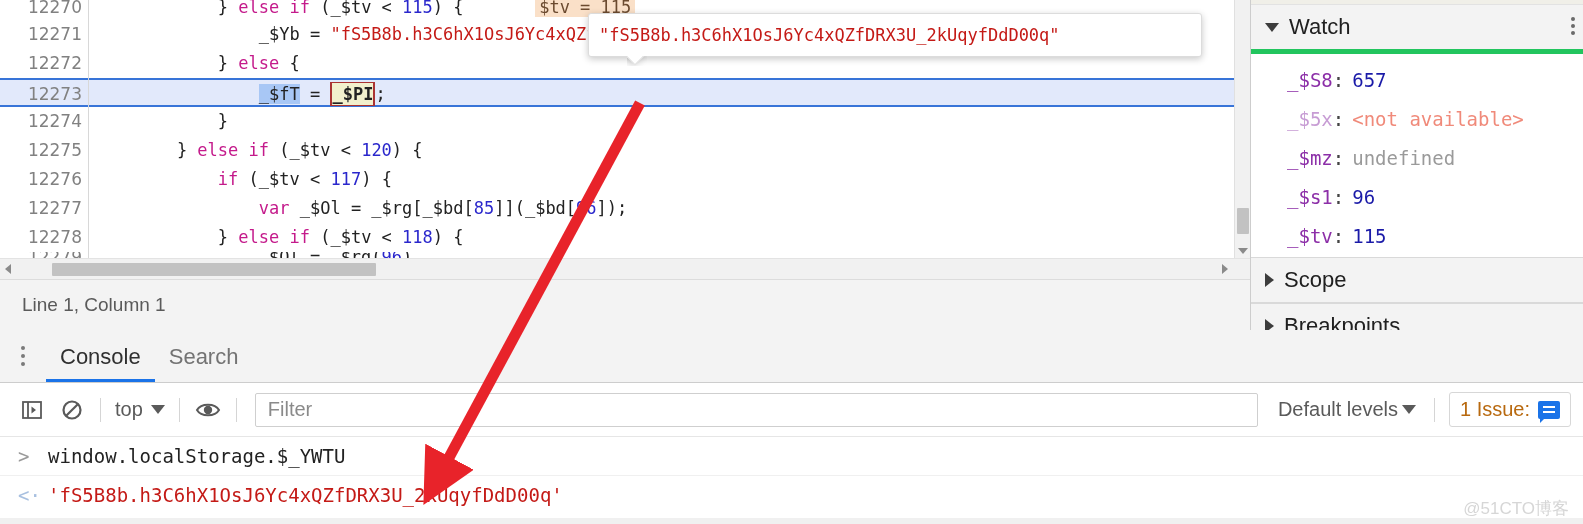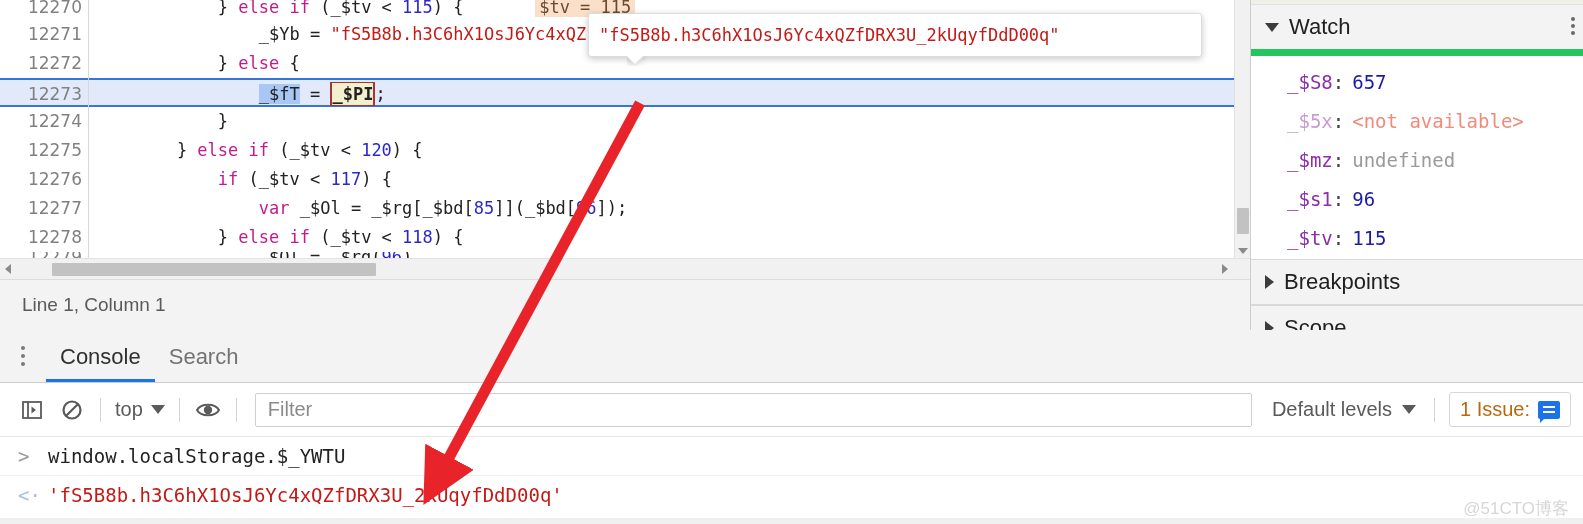--- a/index.html
+++ b/index.html
@@ -213,21 +213,21 @@
   .filter-input {
     flex: 1; height: 34px; margin: 0 10px;
     border: 1px solid #cfcfcf; border-radius: 2px;
     background: #fff; font-size: 20px; color: #8a8a8a;
     padding: 0 12px; box-sizing: border-box;
     font-family: "Liberation Sans", sans-serif;
     outline: none;
   }
   .filter-input::placeholder { color: #8a8a8a; opacity: 1; }
   .levels {
-    display: flex; align-items: center; gap: 10px;
+    display: flex; align-items: center; gap: 4px;
     font-size: 20px; color: #5a5a5a; padding: 0 10px; cursor: pointer;
   }
   .issues-btn {
     display: flex; align-items: center; gap: 8px;
     border: 1px solid #d7d7d7; border-radius: 3px;
     padding: 5px 10px; margin-left: 6px; cursor: pointer;
     font-size: 20px; color: #b8690f;
   }
   .issue-badge {
     width: 22px; height: 18px; background: #1a73e8;
@@ -267,21 +267,21 @@
   .sidebar {
     position: absolute; left: 1250px; top: 0;
     width: 333px; height: 330px;
     background: #ffffff;
     border-left: 1px solid #cdcdcd;
     box-sizing: border-box;
   }
   .sb-topstrip { height: 4px; background: #f0efe8; border-bottom: 1px solid #e2e2e2; }
   .sb-header {
     height: 44px; background: #f3f3f3;
-    border-bottom: 7px solid #22c55e;
+    border-bottom: 5px solid #22c55e;
     display: flex; align-items: center; padding-left: 14px;
     position: relative; cursor: pointer;
   }
   .tri-down {
     width: 0; height: 0; margin-right: 10px;
     border-left: 7px solid transparent; border-right: 7px solid transparent;
     border-top: 9px solid #3c3c3c;
   }
   .tri-right {
     width: 0; height: 0; margin-right: 10px;
@@ -400,26 +400,26 @@
         </div>
         <div class="watch-row">
           <span class="w-name">_$tv</span>
           <span class="w-colon">:</span>
           <span class="w-num">115</span>
         </div>
       </div>
 
     <div class="sb-section">
       <span class="tri-right"></span>
-      <span class="sb-title">Breakpoints</span>
+      <span class="sb-title">Scope</span>
     </div>
 
     <div class="sb-section">
       <span class="tri-right"></span>
-      <span class="sb-title">Scope</span>
+      <span class="sb-title">Breakpoints</span>
     </div>
   </div>
 
   <div class="drawer">
 
     <div class="drawer-tabs">
       <div class="kebab">
           <i></i>
           <i></i>
           <i></i>

